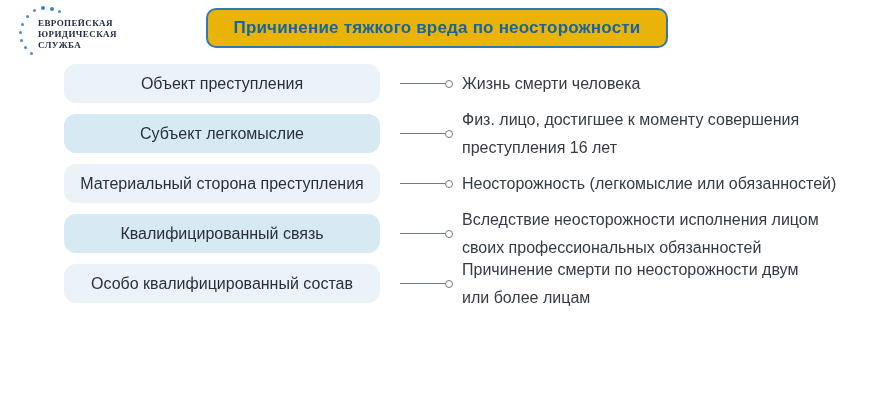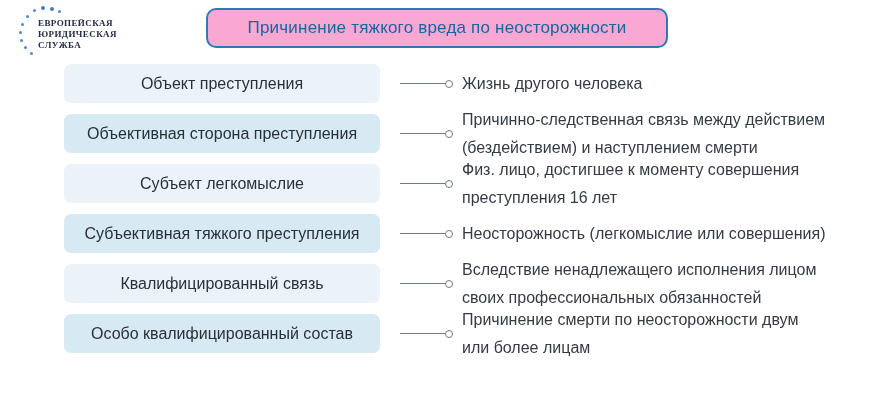--- a/index.html
+++ b/index.html
@@ -48,26 +48,26 @@
   
   .title-box {
     position: absolute;
     left: 206px;
     top: 8px;
     width: 462px;
     height: 40px;
     box-sizing: border-box;
     border: 2px solid #2e7ab6;
     border-radius: 10px;
-    background: #f9a8d4;
+    background: #eab308;
     display: flex;
     align-items: center;
     justify-content: center;
     font-size: 17px;
-    font-weight: normal;
+    font-weight: bold;
     letter-spacing: 0.2px;
     color: #17659e;
   }
 
   
   .rows {
     position: absolute;
     left: 64px;
     top: 64px;
     width: 792px;
@@ -75,21 +75,21 @@
   .row {
     display: flex;
     align-items: center;
     height: 39px;
     margin-bottom: 11px;
   }
   .label-box {
     width: 316px;
     height: 39px;
     box-sizing: border-box;
-    border-radius: 7px;
+    border-radius: 12px;
     display: flex;
     align-items: center;
     justify-content: center;
     text-align: center;
     font-size: 16px;
     color: #2a3037;
     padding: 0 10px;
     flex: none;
   }
   .row:nth-child(odd)  .label-box { background: #ebf3f9; }
@@ -155,60 +155,51 @@
   </div>
 
   <div class="rows">
 
     <div class="row">
       <div class="label-box">Объект преступления</div>
       <div class="connector">
         <span class="line"></span>
         <span class="dot"></span>
       </div>
-      <div class="desc">Жизнь другого человека</div>
-    </div>
-
-    <div class="row">
-      <div class="label-box">Объективная сторона преступления</div>
-      <div class="connector">
-        <span class="line"></span>
-        <span class="dot"></span>
-      </div>
-      <div class="desc">Причинно-следственная связь между действием
-(бездействием) и наступлением смерти</div>
-    </div>
+      <div class="desc">Жизнь смерти человека</div>
+    </div>
+
 
     <div class="row">
       <div class="label-box">Субъект легкомыслие</div>
       <div class="connector">
         <span class="line"></span>
         <span class="dot"></span>
       </div>
       <div class="desc">Физ. лицо, достигшее к моменту совершения
 преступления 16 лет</div>
     </div>
 
     <div class="row">
-      <div class="label-box">Субъективная тяжкого преступления</div>
-      <div class="connector">
-        <span class="line"></span>
-        <span class="dot"></span>
-      </div>
-      <div class="desc">Неосторожность (легкомыслие или совершения)</div>
+      <div class="label-box">Материальный сторона преступления</div>
+      <div class="connector">
+        <span class="line"></span>
+        <span class="dot"></span>
+      </div>
+      <div class="desc">Неосторожность (легкомыслие или обязанностей)</div>
     </div>
 
 
     <div class="row">
       <div class="label-box">Квалифицированный связь</div>
       <div class="connector">
         <span class="line"></span>
         <span class="dot"></span>
       </div>
-      <div class="desc">Вследствие ненадлежащего исполнения лицом
+      <div class="desc">Вследствие неосторожности исполнения лицом
 своих профессиональных обязанностей</div>
     </div>
 
     <div class="row">
       <div class="label-box">Особо квалифицированный состав</div>
       <div class="connector">
         <span class="line"></span>
         <span class="dot"></span>
       </div>
       <div class="desc">Причинение смерти по неосторожности двум

